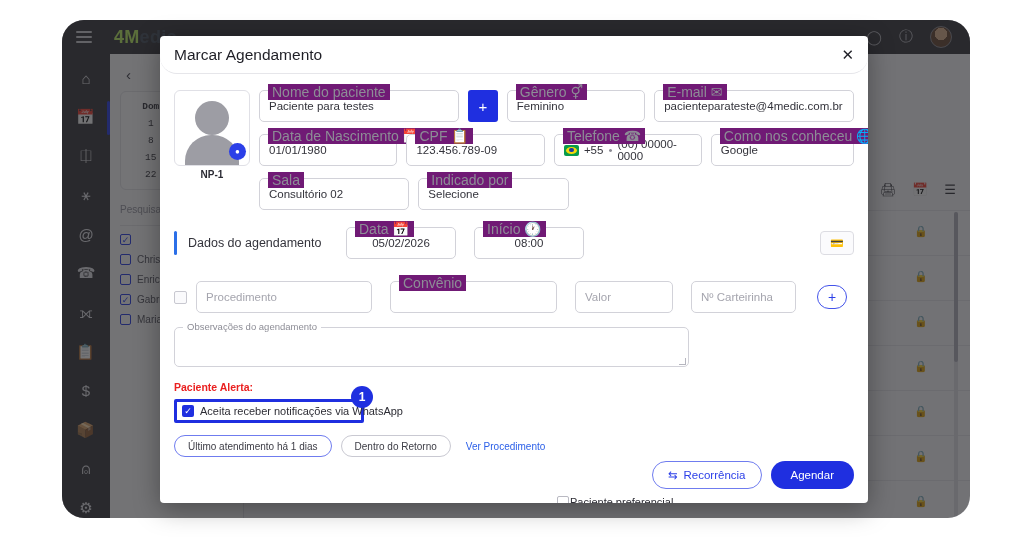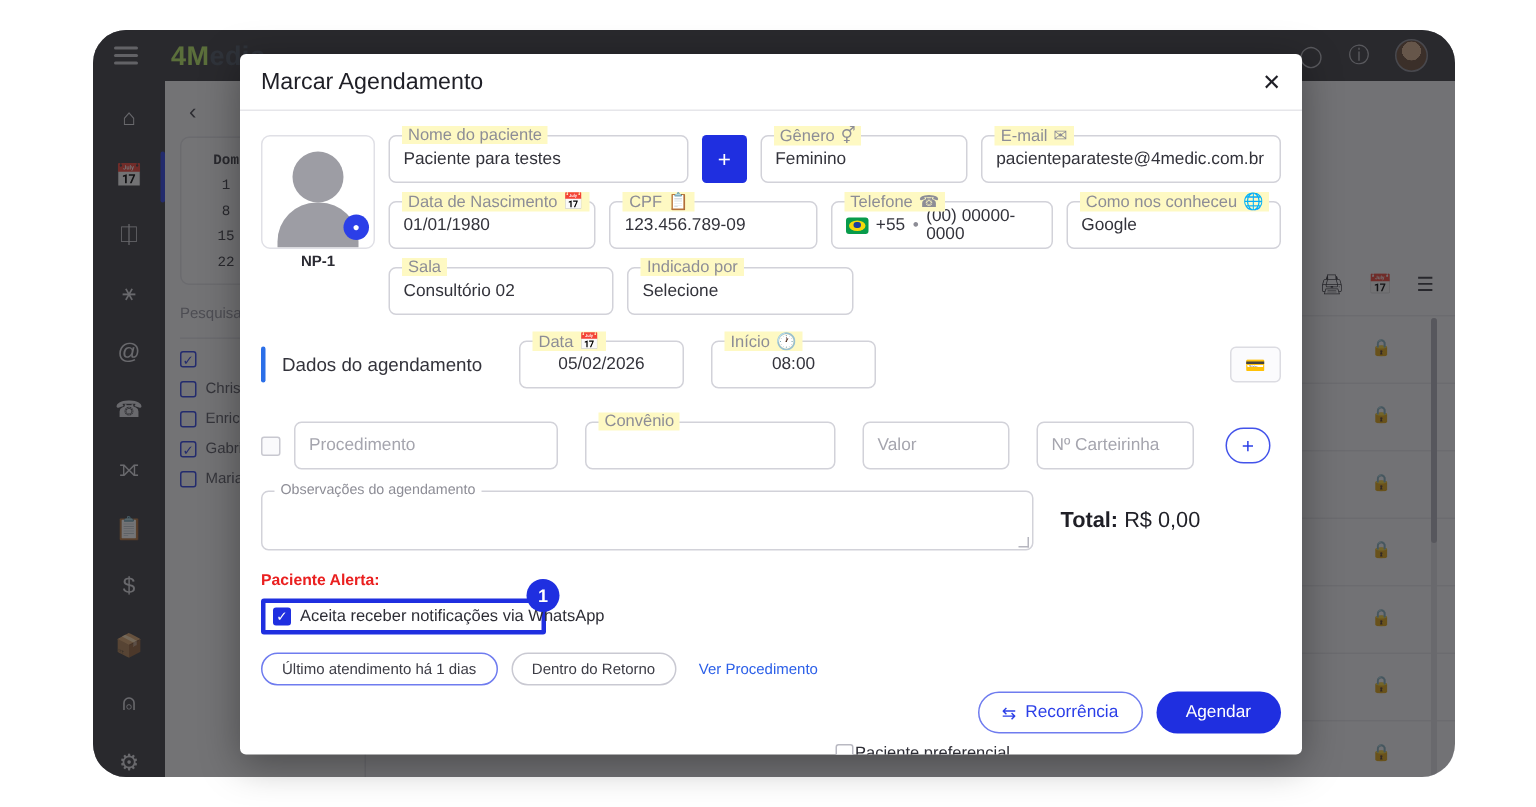--- a/index.html
+++ b/index.html
@@ -74,31 +74,31 @@
 
   .dimmer { position:absolute; left:62px; top:20px; width:908px; height:498px;
      border-radius:22px; background:rgba(30,30,34,.62); }
 
   
   .modal {
     position:absolute; left:160px; top:36px; width:708px; height:467px;
     background:#fff; border-radius:4px; box-shadow:0 6px 26px rgba(0,0,0,.35);
     overflow:hidden;
   }
-  .modal-head { height:38px; border-bottom:1px solid #e6e6ea; display:flex; align-items:center; }
+  .modal-head { height:38px; border-bottom:1px solid #e6e6ea; display:flex; align-items:center;border-radius:17px; }
   .modal-title { margin-left:14px; font-size:15.5px; color:#1f1f26; }
   .modal-close { margin-left:auto; margin-right:14px; font-size:15px; color:#1f1f26; cursor:pointer;
      font-family:"DejaVu Sans", sans-serif; }
   .modal-body { position:relative; padding:10px 14px 0 14px; }
 
   
   .fld { position:relative; border:1px solid #d2d2d9; border-radius:5px; height:32px;
          display:flex; align-items:center; padding:0 9px; background:#fff; }
-  .fld .lg { position:absolute; top:-7px; left:8px; background:#fef9c3; padding:0 4px;
-       font-size:11px; color:#8d8d96; white-space:nowrap; display:flex; align-items:center; gap:4px; }
+  .fld .lg { position:absolute; top:-7px; left:8px; background:#701a75; padding:0 4px;
+       font-size:14px; color:#8d8d96; white-space:nowrap; display:flex; align-items:center; gap:4px; }
   .fld .val { font-size:11.5px; color:#33333b; }
   .fld .ph  { font-size:11.5px; color:#a5a5ae; }
   .fld.center { justify-content:center; }
 
   .row1 { display:flex; gap:9px; align-items:flex-start; margin-top:6px; }
   .avatar-box { width:76px; flex:0 0 76px; }
   .avatar-frame { width:76px; height:76px; border:1px solid #e0e0e6; border-radius:6px;
      position:relative; overflow:hidden; background:#fff; display:flex; align-items:flex-end; justify-content:center;}
   .av-head { position:absolute; top:10px; left:50%; transform:translateX(-50%);
      width:34px;height:34px;border-radius:50%;background:#9d9da4; }
@@ -421,24 +421,20 @@
           <span class="ph">Nº Carteirinha</span>
         </div>
         <div class="round-plus" style="margin-left:12px">+</div>
       </div>
 
       <div class="obs-row">
         <div class="obs" style="max-width:515px">
           <span class="lg">Observações do agendamento</span>
           <span class="grip"></span>
         </div>
-        <div class="total">
-          <b>Total:</b>
-          <span>R$ 0,00</span>
-        </div>
       </div>
 
       <div class="alert-label">Paciente Alerta:</div>
 
       <div class="highlight-box">
         <div class="hl-badge">1</div>
         <div class="cb-blue">✓</div>
         <div class="cb-txt">Aceita receber notificações via WhatsApp</div>
       </div>
 

